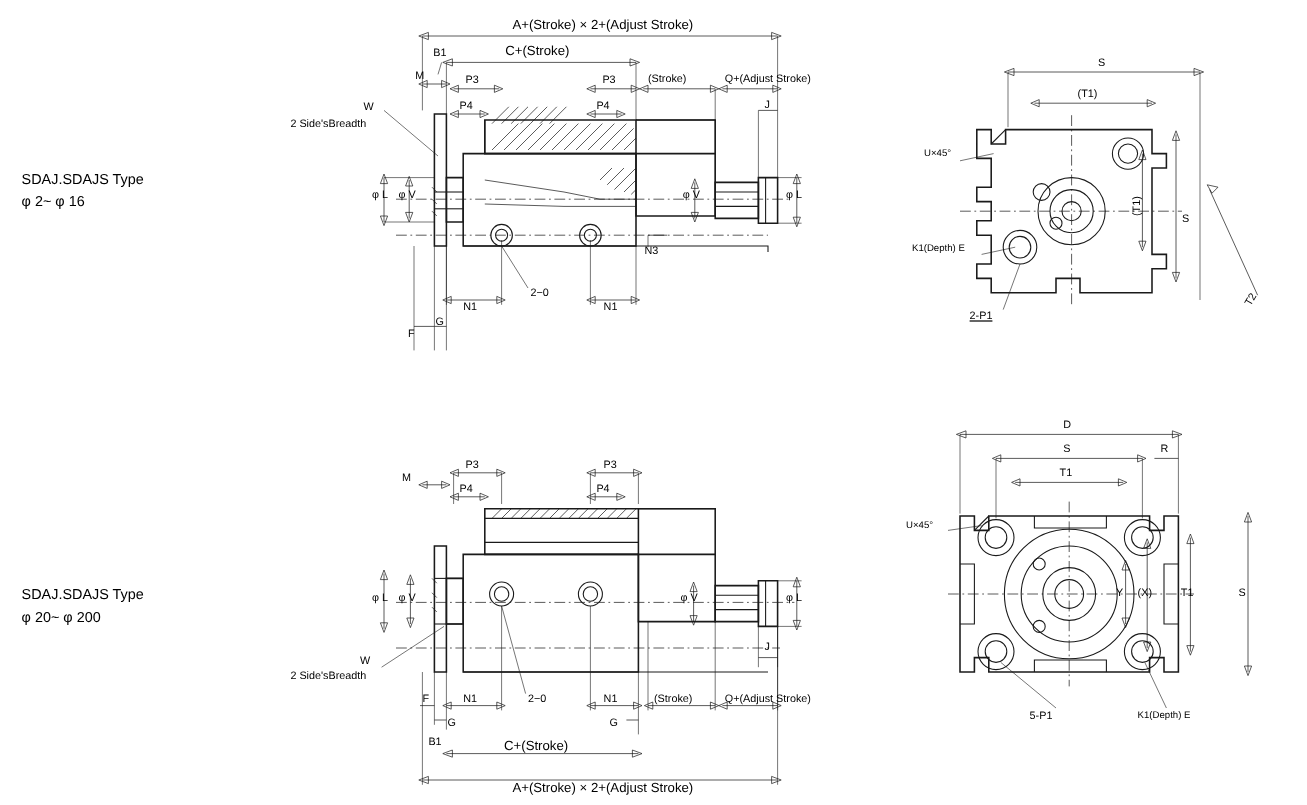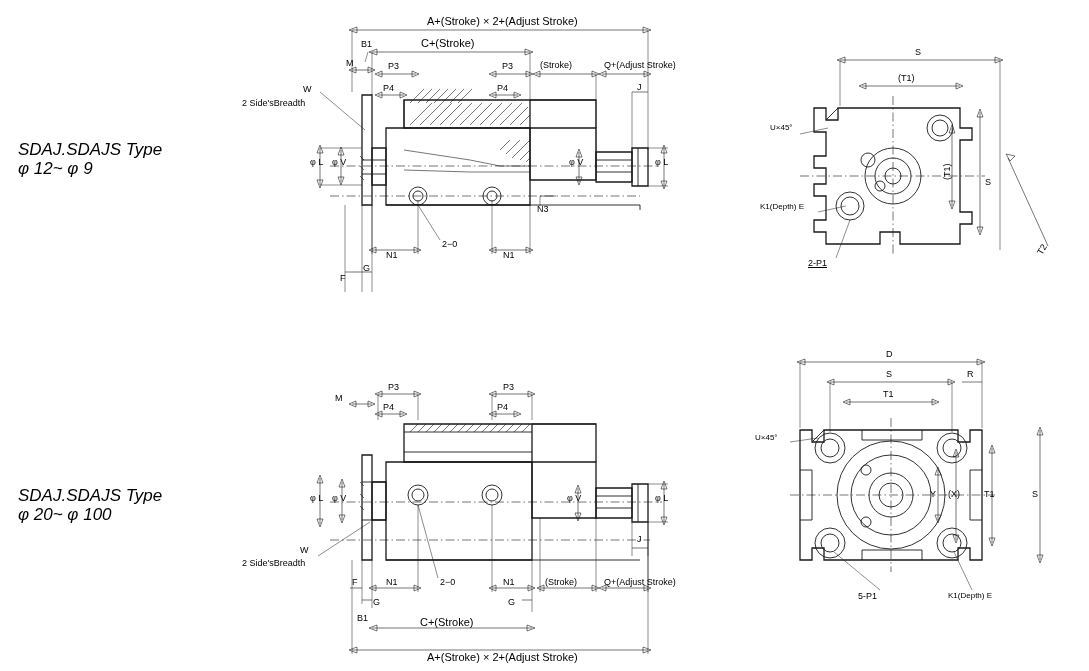--- a/index.html
+++ b/index.html
@@ -1,37 +1,37 @@
 <!DOCTYPE html>
 <html><head>
 <meta charset="utf-8">
 <style>
   html,body{margin:0;padding:0;background:#ffffff;}
   body{width:1089px;height:671px;position:relative;font-family:"Liberation Sans",sans-serif;color:#000;overflow:hidden;}
   #stage{position:relative;width:1089px;height:671px;}
   .lbl{position:absolute;font-size:11px;line-height:11px;white-space:nowrap;color:#000;}
   .lbl.sm{font-size:9px;line-height:9px;}
   .lbl.xs{font-size:8px;line-height:8px;}
-  .title{position:absolute;font-size:17px;line-height:17px;white-space:nowrap;color:#000;font-style:italic;}
+  .title{position:absolute;font-size:12px;line-height:17px;white-space:nowrap;color:#000;}
   svg{position:absolute;left:0;top:0;}
   .ln{stroke:#1a1a1a;stroke-width:0.9;fill:none;}
   .ln2{stroke:#1a1a1a;stroke-width:1.3;fill:none;}
   .thin{stroke:#1a1a1a;stroke-width:0.6;fill:none;}
   .dash{stroke:#1a1a1a;stroke-width:0.6;fill:none;stroke-dasharray:9 3 1.5 3;}
   .hatch{stroke:#1a1a1a;stroke-width:0.6;fill:none;}
   .ext{stroke:#1a1a1a;stroke-width:0.5;fill:none;}
   .dimln{stroke:#1a1a1a;stroke-width:0.6;fill:none;}
 </style>
 </head>
 <body>
 
 <div id="stage">
 
   <div class="title" style="left:18px;top:141px;">SDAJ.SDAJS Type</div>
-  <div class="title" style="left:18px;top:160px;">φ 12~ φ 9</div>
+  <div class="title" style="left:18px;top:160px;">φ 2~ φ 16</div>
 
   <svg width="1089" height="671">
 
     <g>
       <path class="dimln" d="M352 30 H648"></path>
       <path class="dimln" d="M349 30 l8 -3 v6 z"></path>
       <path class="dimln" d="M651 30 l-8 -3 v6 z"></path>
       <path class="ext" d="M352 30 V92"></path>
       <path class="ext" d="M648 30 V150"></path>
 
@@ -412,21 +412,21 @@
   <div class="lbl sm" style="left:915px;top:48px;">S</div>
   <div class="lbl sm" style="left:898px;top:74px;">(T1)</div>
   <div class="lbl sm" style="left:943px;top:180px;transform:rotate(-90deg);transform-origin:left top;">(T1)</div>
   <div class="lbl sm" style="left:985px;top:178px;">S</div>
   <div class="lbl xs" style="left:770px;top:124px;">U×45°</div>
   <div class="lbl xs" style="left:760px;top:203px;">K1(Depth) E</div>
   <div class="lbl sm" style="left:808px;top:259px;text-decoration:underline;">2-P1</div>
   <div class="lbl sm" style="left:1036px;top:252px;transform:rotate(-60deg);transform-origin:left top;">T2</div>
 
   <div class="title" style="left:18px;top:487px;">SDAJ.SDAJS Type</div>
-  <div class="title" style="left:18px;top:506px;">φ 20~ φ 100</div>
+  <div class="title" style="left:18px;top:506px;">φ 20~ φ 200</div>
 
   <div class="lbl sm" style="left:388px;top:383px;">P3</div>
   <div class="lbl sm" style="left:503px;top:383px;">P3</div>
   <div class="lbl sm" style="left:335px;top:394px;">M</div>
   <div class="lbl sm" style="left:383px;top:403px;">P4</div>
   <div class="lbl sm" style="left:497px;top:403px;">P4</div>
   <div class="lbl sm" style="left:310px;top:494px;">φ L</div>
   <div class="lbl sm" style="left:332px;top:494px;">φ V</div>
   <div class="lbl sm" style="left:567px;top:494px;">φ V</div>
   <div class="lbl sm" style="left:655px;top:494px;">φ L</div>

